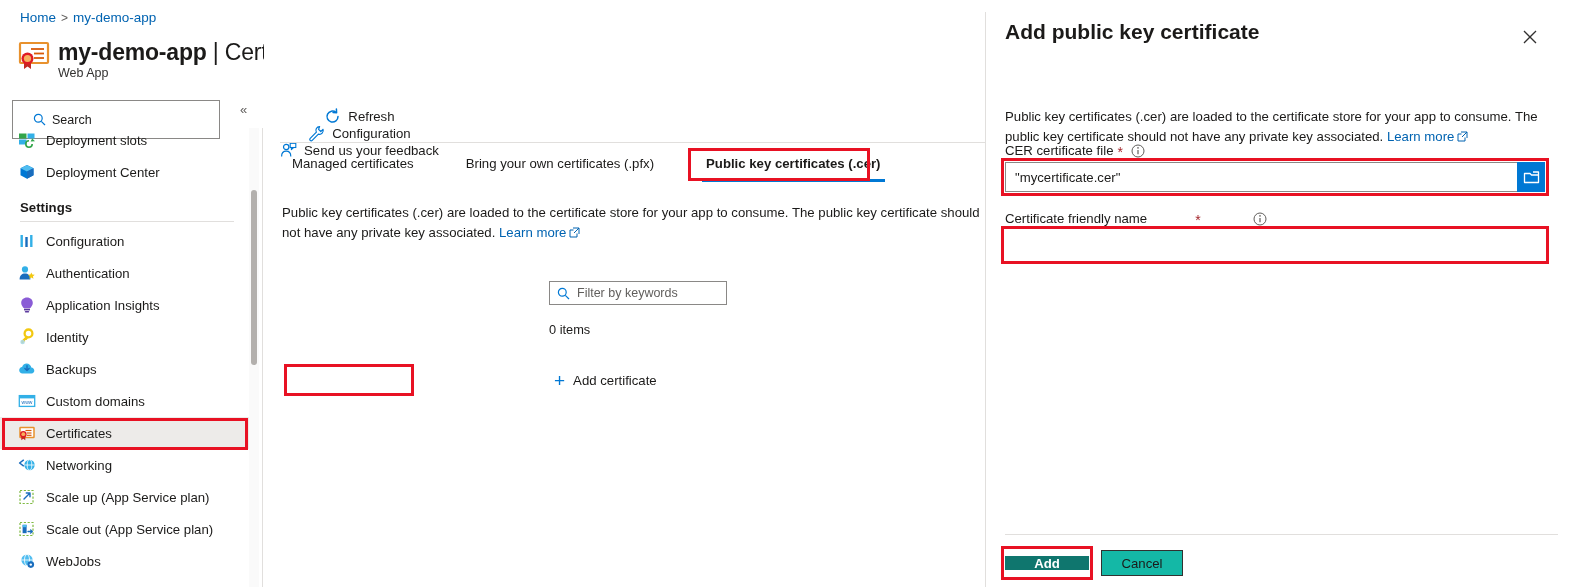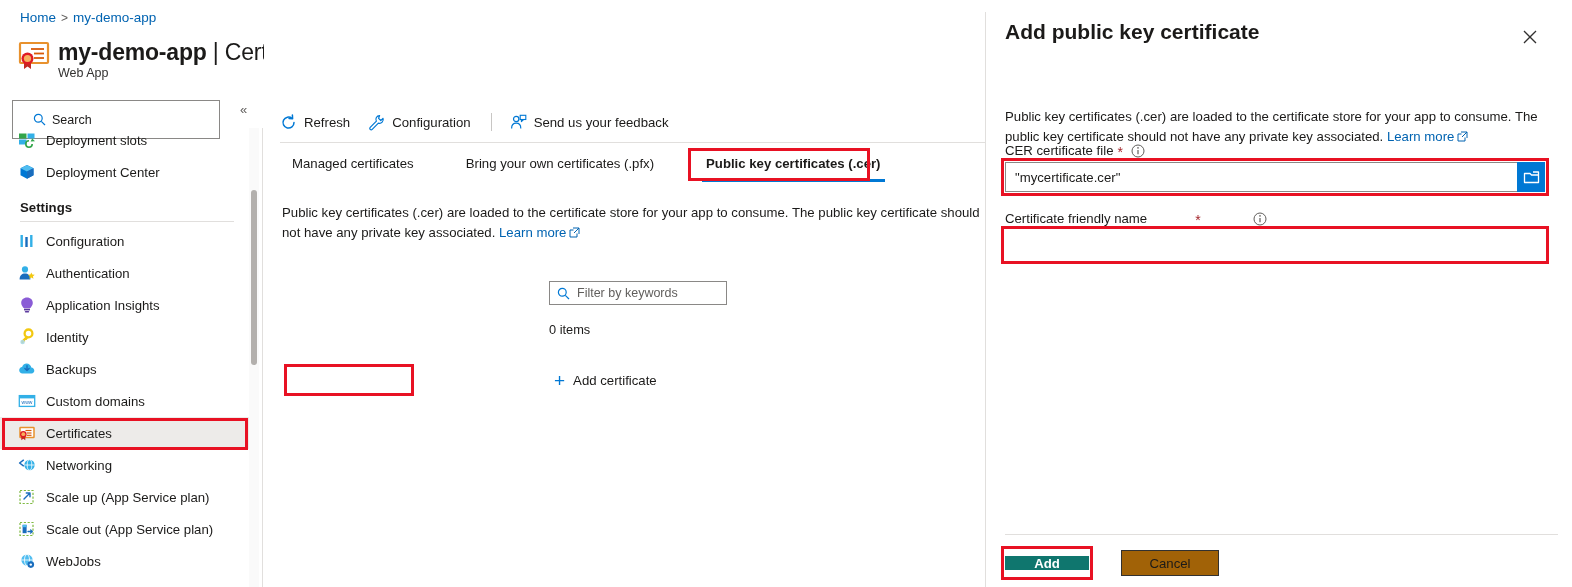--- a/index.html
+++ b/index.html
@@ -66,21 +66,21 @@
   }
   .sb-thumb {
     position: absolute; left: 251px; top: 190px; width: 6px; height: 175px;
     background: #b3b0ad; border-radius: 3px; cursor: pointer;
   }
   .sb-border { position: absolute; left: 262px; top: 128px; width: 1px; height: 459px; background: #e1dfdd; }
 
   
   #main { position: absolute; left: 264px; top: 0; width: 721px; height: 587px; background: #fff; }
 
-  .cmdbar { position: absolute; left: 16px; top: 108px; display: flex; align-items: center; height: 28px; }
+  .cmdbar { position: absolute; left: 16px; top: 108px; display: flex; align-items: center; height: 28px; flex-direction: column; }
   .cmd {
     display: flex; align-items: center; font-size: 13.2px; color: #1b1a19;
     margin-right: 18px; cursor: pointer; white-space: nowrap;
   }
   .cmd .ci { width: 17px; height: 17px; margin-right: 7px; position: relative; flex: none; }
   .cmd-sep { width: 1px; height: 18px; background: #c8c6c4; margin: 0 18px 0 2px; }
 
   .tabbar { position: absolute; left: 16px; top: 144px; height: 38px; display: flex; align-items: stretch; }
   .tab {
     display: flex; align-items: center; padding: 0 12px; font-size: 13.2px;
@@ -155,23 +155,23 @@
   .check-ico { width: 16px; height: 16px; position: relative; }
 
   .panel-footer-line { position: absolute; left: 19px; top: 522px; width: 553px; height: 1px; background: #e1dfdd; }
   .panel-actions { position: absolute; left: 19px; top: 538px; display: flex; align-items: center; }
   .btn-primary {
     width: 84px; height: 14px; background: #0f766e; color: #fff; font-size: 13.2px; font-weight: 700;
     display: flex; align-items: center; justify-content: center; cursor: pointer; border: none;
     font-family: "Liberation Sans", sans-serif;
   }
   .btn-default {
-    width: 98px; height: 26px; background: #a16207; color: #1b1a19; font-size: 13.2px;
+    width: 82px; height: 26px; background: #14b8a6; color: #1b1a19; font-size: 13.2px;
     border: 1px solid #323130; display: flex; align-items: center; justify-content: center;
-    cursor: pointer; margin-left: 32px; font-family: "Liberation Sans", sans-serif;
+    cursor: pointer; margin-left: 12px; font-family: "Liberation Sans", sans-serif;
   }
   svg { display: block; }
 </style>
 </head>
 <body>
 
 <div id="root">
 
   <div id="sidebar">
 

